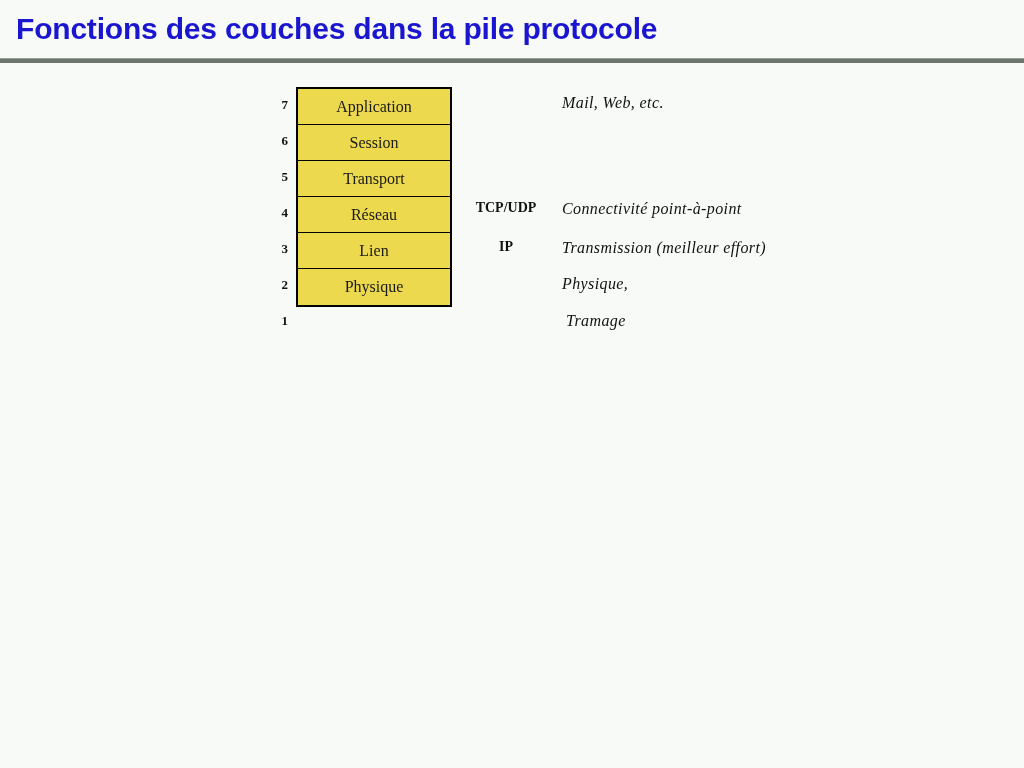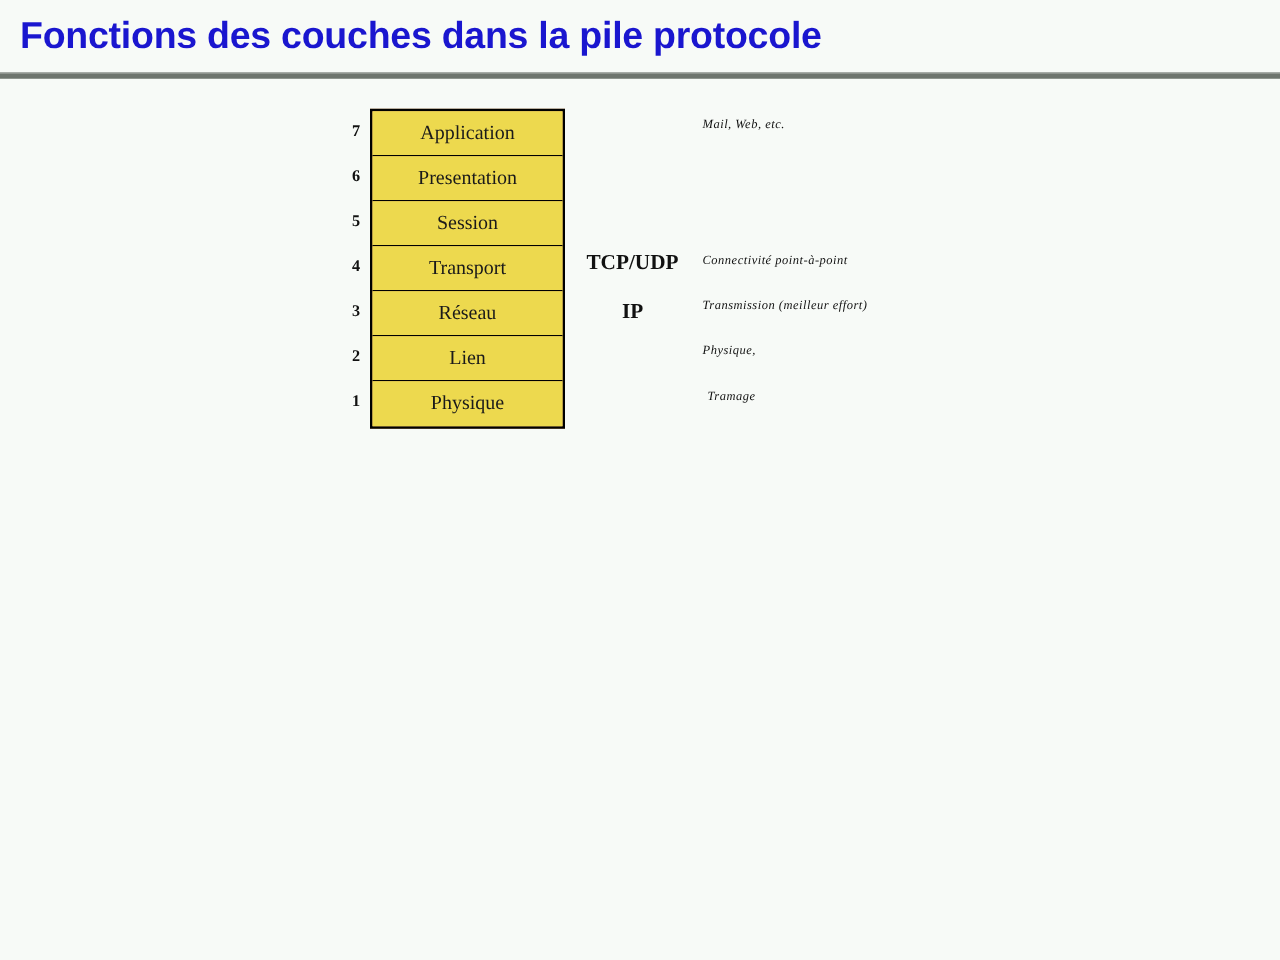--- a/index.html
+++ b/index.html
@@ -102,21 +102,21 @@
     font-family: "Liberation Serif", serif;
     font-size: 13px;
     font-weight: bold;
     color: #111111;
   }
 
   
   .protocol-label {
     position: absolute;
     font-family: "Liberation Serif", serif;
-    font-size: 17px;
+    font-size: 14px;
     font-weight: bold;
     color: #111111;
     white-space: nowrap;
     text-align: center;
   }
   #protocol-tcpudp {
     left: 466px;
     top: 138px;
     width: 80px;
   }
@@ -124,21 +124,21 @@
     left: 466px;
     top: 177px;
     width: 80px;
   }
 
   
   .function-label {
     position: absolute;
     font-family: "Liberation Serif", serif;
     font-style: italic;
-    font-size: 10px;
+    font-size: 16px;
     color: #111111;
     letter-spacing: 0.4px;
   }
   #function-application {
     left: 562px;
     top: 32px;
     width: 300px;
   }
   #function-transport {
     left: 562px;
@@ -181,23 +181,20 @@
     <div class="layer-number">3</div>
     <div class="layer-number">2</div>
     <div class="layer-number">1</div>
   </div>
 
   <div id="layer-stack">
     <div class="layer-row">
       <div class="layer-name">Application</div>
     </div>
     <div class="layer-row">
-      <div class="layer-name">Presentation</div>
-    </div>
-    <div class="layer-row">
       <div class="layer-name">Session</div>
     </div>
     <div class="layer-row">
       <div class="layer-name">Transport</div>
     </div>
     <div class="layer-row">
       <div class="layer-name">Réseau</div>
     </div>
     <div class="layer-row">
       <div class="layer-name">Lien</div>

